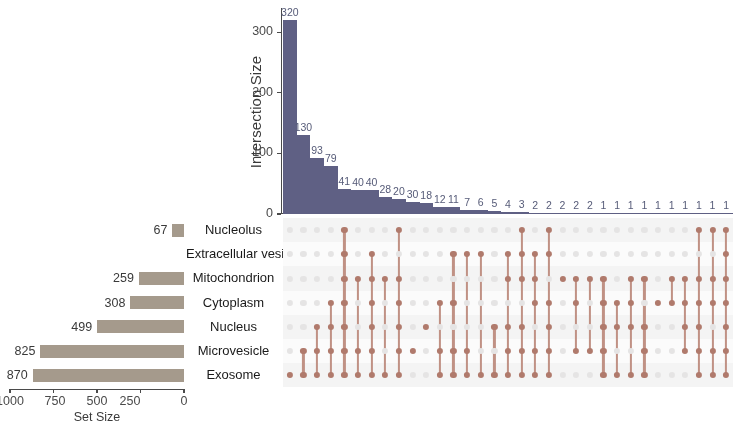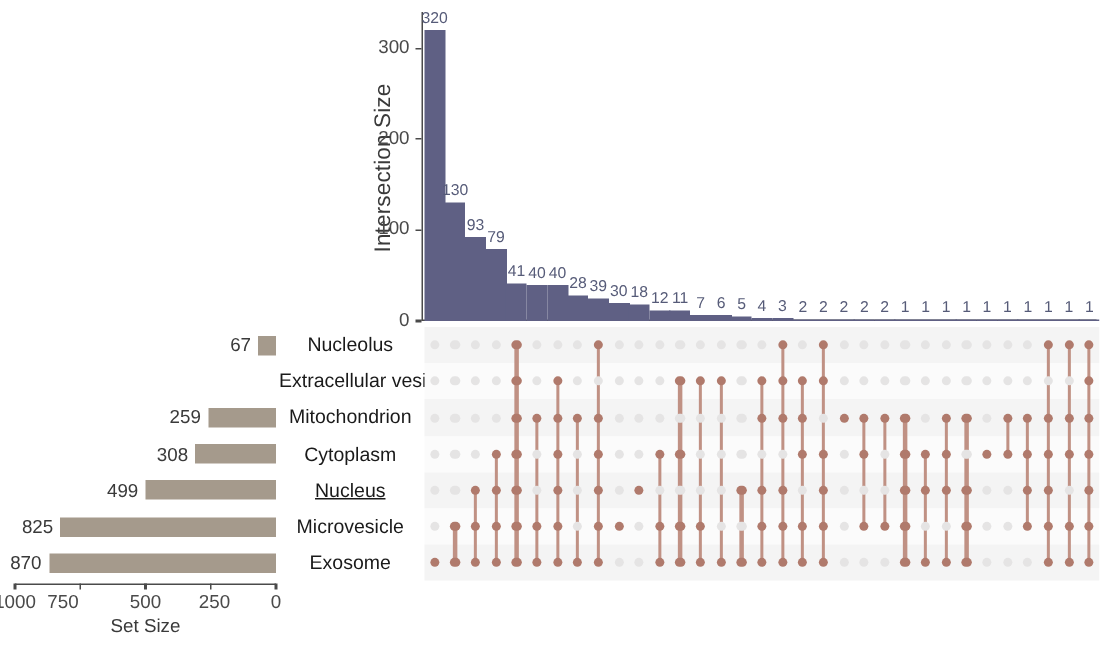--- a/index.html
+++ b/index.html
@@ -108,21 +108,21 @@
         <div class="bar-col" style="left: 81.6364px; height: 206px;">
           <div class="bar-rect" style="height: 24.2353px;"></div>
           <div class="bar-val" style="bottom: 26.2353px;">40</div>
         </div>
         <div class="bar-col" style="left: 95.2727px; height: 206px;">
           <div class="bar-rect" style="height: 16.9647px;"></div>
           <div class="bar-val" style="bottom: 18.9647px;">28</div>
         </div>
         <div class="bar-col" style="left: 108.909px; height: 206px;">
           <div class="bar-rect" style="height: 15.1471px;"></div>
-          <div class="bar-val" style="bottom: 17.1471px;">39</div>
+          <div class="bar-val" style="bottom: 17.1471px;">20</div>
         </div>
         <div class="bar-col" style="left: 122.545px; height: 206px;">
           <div class="bar-rect" style="height: 12.1176px;"></div>
           <div class="bar-val" style="bottom: 14.1176px;">30</div>
         </div>
         <div class="bar-col" style="left: 136.182px; height: 206px;">
           <div class="bar-rect" style="height: 10.9059px;"></div>
           <div class="bar-val" style="bottom: 12.9059px;">18</div>
         </div>
         <div class="bar-col" style="left: 149.818px; height: 206px;">
@@ -241,37 +241,37 @@
         <div class="ss-row" style="top: 145.2px;">
           <div class="ss-bar" style="width: 151.38px;"></div>
           <div class="ss-val" style="right: 156.38px;">870</div>
         </div>
       </div>
     <div id="ss-axis"></div>
     <div id="ss-ticks">
         <div class="xtick" style="left: 9.4px;"></div>
         <div class="xtick-label" style="left: 10px;">1000</div>
         <div class="xtick" style="left: 52.9px;"></div>
-        <div class="xtick-label" style="left: 42px;">750</div>
+        <div class="xtick-label" style="left: 55px;">750</div>
         <div class="xtick" style="left: 96.4px;"></div>
         <div class="xtick-label" style="left: 97px;">500</div>
         <div class="xtick" style="left: 139.9px;"></div>
-        <div class="xtick-label" style="left: 143px; text-align: center;">250</div>
+        <div class="xtick-label" style="left: 130px; text-align: center;">250</div>
         <div class="xtick" style="left: 183.4px;"></div>
         <div class="xtick-label" style="left: 184px;">0</div>
       </div>
     <div id="ss-xlabel">Set Size</div>
   </div>
 
   <div id="set-labels">
       <div class="set-label" style="top: 0px;">Nucleolus</div>
       <div class="set-label" style="top: 24.2px;">Extracellular vesicle</div>
       <div class="set-label" style="top: 48.4px;">Mitochondrion</div>
       <div class="set-label" style="top: 72.6px;">Cytoplasm</div>
-      <div class="set-label" style="top: 96.8px; text-decoration: underline;">Nucleus</div>
+      <div class="set-label" style="top: 96.8px;">Nucleus</div>
       <div class="set-label" style="top: 121px;">Microvesicle</div>
       <div class="set-label" style="top: 145.2px;">Exosome</div>
     </div>
 
   <div id="matrix">
       <div class="mrow-band" style="top: 0px; background: rgb(244, 244, 244);"></div>
       <div class="mrow-band" style="top: 24.2px; background: rgb(251, 251, 251);"></div>
       <div class="mrow-band" style="top: 48.4px; background: rgb(244, 244, 244);"></div>
       <div class="mrow-band" style="top: 72.6px; background: rgb(251, 251, 251);"></div>
       <div class="mrow-band" style="top: 96.8px; background: rgb(244, 244, 244);"></div>

